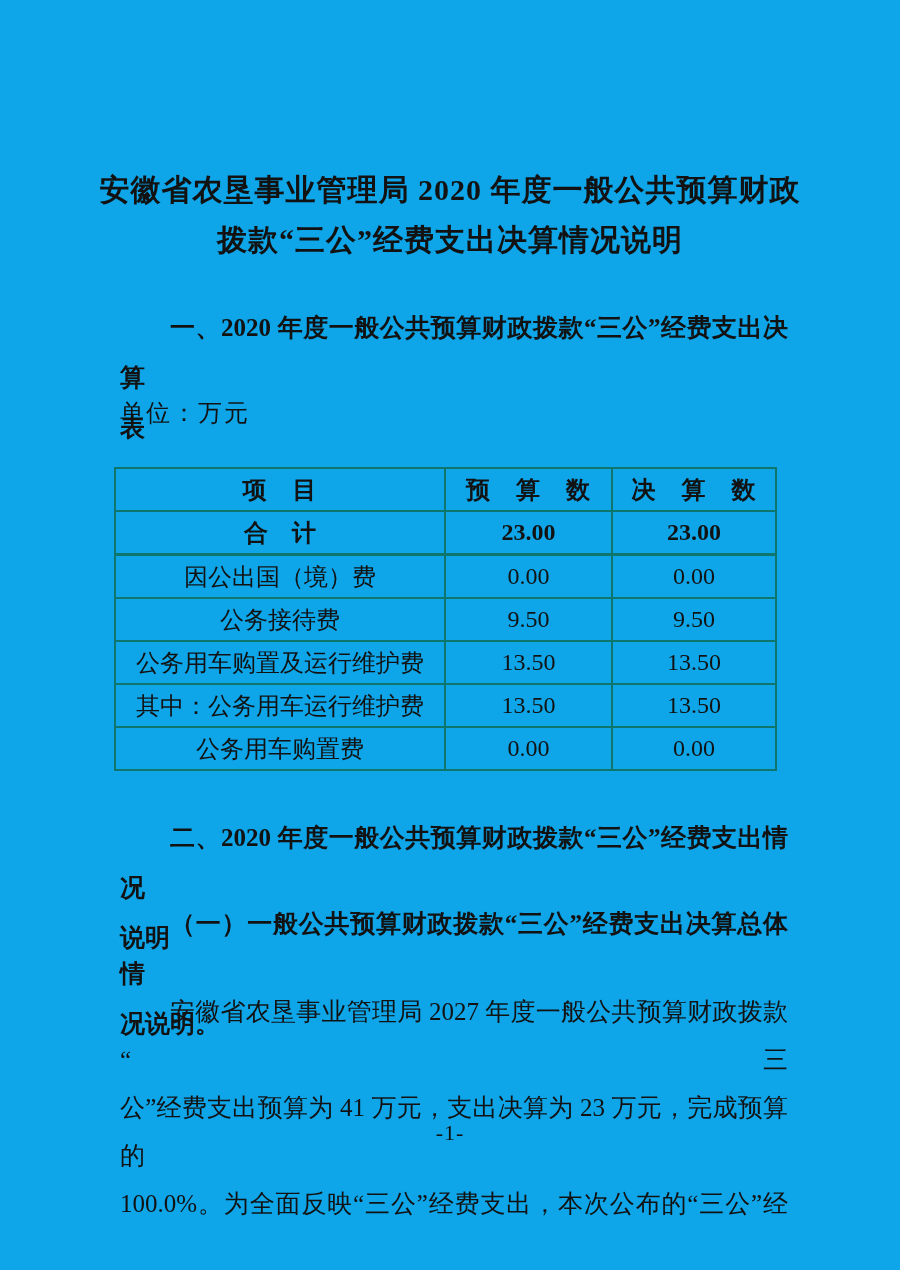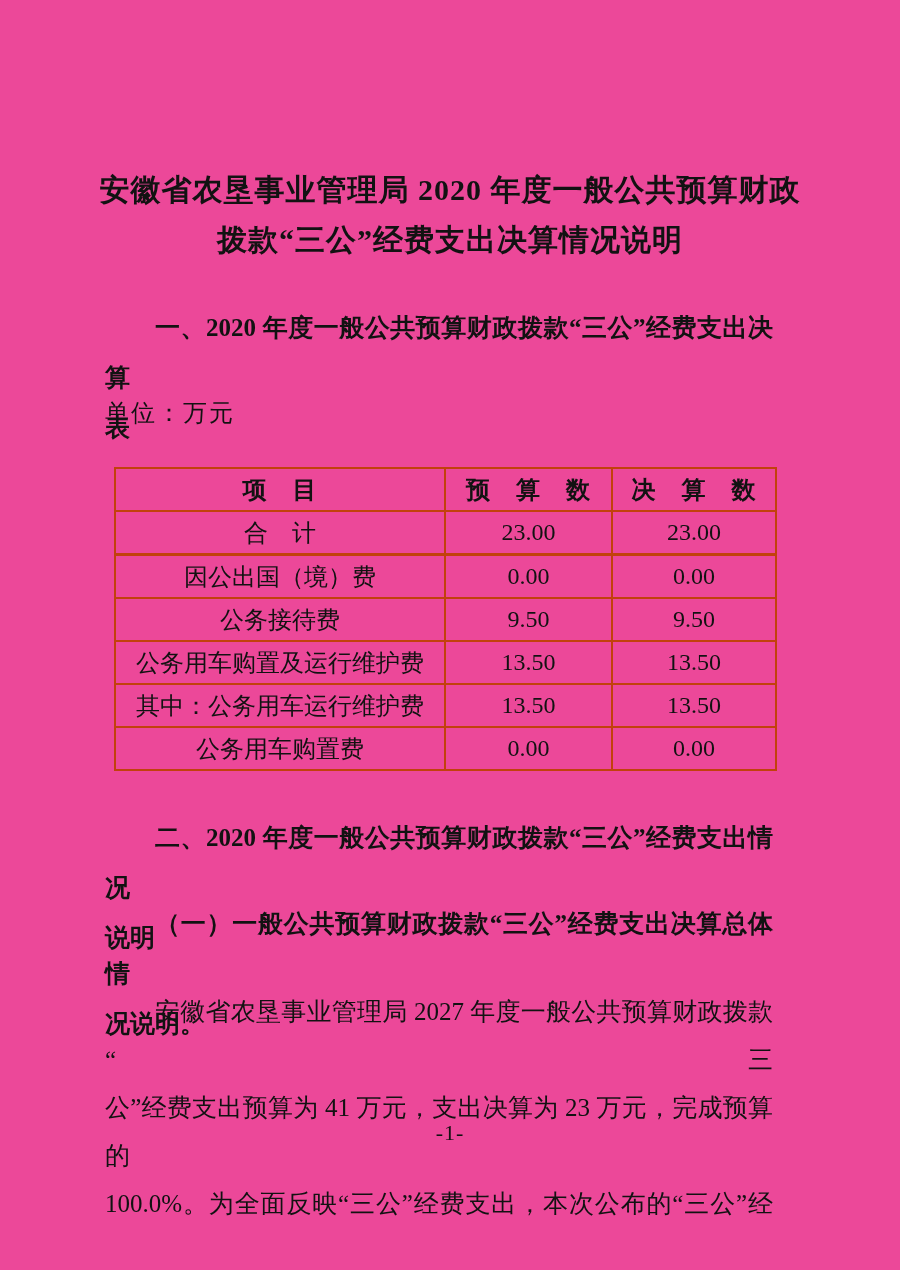--- a/index.html
+++ b/index.html
@@ -5,40 +5,40 @@
   html, body {
     margin: 0;
     padding: 0;
     background: #e9e9e9;
   }
   .page {
     position: relative;
     width: 900px;
     height: 1270px;
     margin: 0 auto;
-    background: #ec4899;
+    background: #0ea5e9;
     color: #121212;
     font-family: "Liberation Serif", "DejaVu Serif", serif;
     overflow: hidden;
   }
   .abs { position: absolute; }
 
   
   .doc-title {
     left: 0; right: 0; top: 165px;
     text-align: center;
     font-weight: bold;
     font-size: 30px;
     line-height: 50px;
     letter-spacing: 1px;
   }
 
   
   .block {
-    left: 105px;
+    left: 120px;
     width: 668px;
     font-size: 25px;
     line-height: 50px;
   }
   .bold { font-weight: bold; }
   .indent { text-indent: 2em; }
   .jl { text-align: justify; text-align-last: justify; }
   .right { text-align: left; }
 
   .unit-line {
@@ -49,29 +49,29 @@
 
   
   .table-wrap { top: 467px; left: 114px; }
   table.budget {
     border-collapse: collapse;
     table-layout: fixed;
     width: 661px;
     font-size: 24px;
   }
   table.budget td {
-    border: 2px solid #c2410c;
+    border: 2px solid #0f766e;
     height: 41px;
     text-align: center;
     vertical-align: middle;
     padding: 0;
     overflow: hidden;
   }
   table.budget tr.thead td { font-weight: bold; letter-spacing: 1px; }
-  table.budget tr.total-row td { font-weight: normal; border-bottom-width: 3px; }
+  table.budget tr.total-row td { font-weight: bold; border-bottom-width: 3px; }
   td.item-left { text-align: left; padding-left: 10px; }
   col.c-item { width: 330px; }
   col.c-budget { width: 167px; }
   col.c-final { width: 164px; }
 
   .sec2 { top: 813px; }
   .sub1 { top: 899px; }
   .para { top: 988px; line-height: 48px; }
 
   .page-number {

